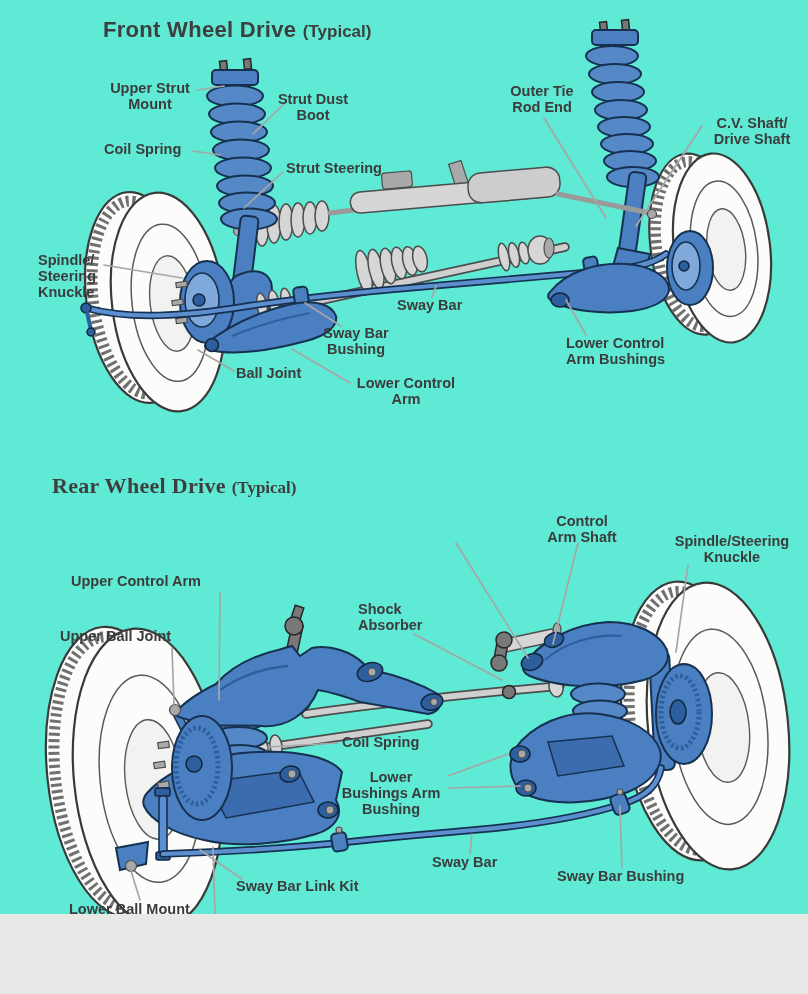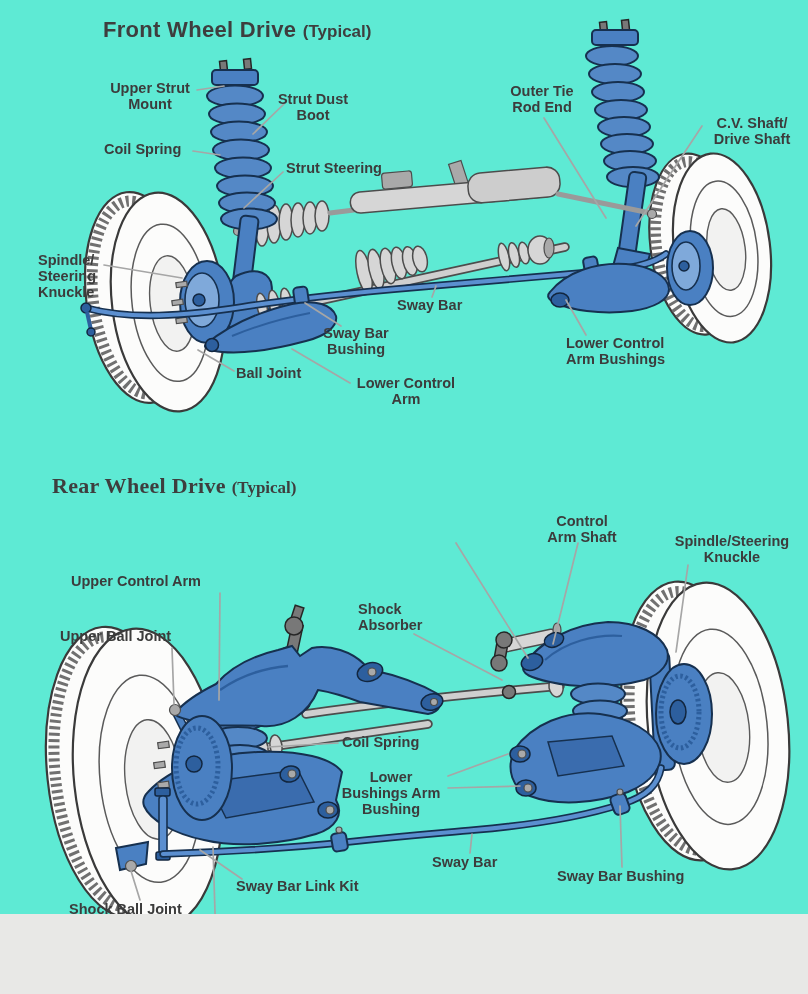--- a/index.html
+++ b/index.html
@@ -355,16 +355,16 @@
   <div class="lbl one" style="left:71px;top:574px;">Upper Control Arm</div>
   <div class="lbl one" style="left:60px;top:629px;">Upper Ball Joint</div>
   <div class="lbl" style="left:540px;top:514px;width:84px;">Control Arm Shaft</div>
   <div class="lbl" style="left:648px;top:534px;width:128px;margin-left:20px;">Spindle/Steering Knuckle</div>
   <div class="lbl la" style="left:358px;top:602px;width:72px;">Shock Absorber</div>
   <div class="lbl one" style="left:342px;top:735px;">Coil Spring</div>
   <div class="lbl" style="left:336px;top:770px;width:110px;">Lower Bushings Arm Bushing</div>
   <div class="lbl one" style="left:432px;top:855px;">Sway Bar</div>
   <div class="lbl one" style="left:557px;top:869px;">Sway Bar Bushing</div>
   <div class="lbl one" style="left:236px;top:879px;">Sway Bar Link Kit</div>
-  <div class="lbl one" style="left:69px;top:902px;">Shock Ball Joint</div>
+  <div class="lbl one" style="left:69px;top:902px;">Lower Ball Mount</div>
   <div class="lbl one" style="left:142px;top:946px;">Lower Control Arm</div>
 
 </div>
 
 </body></html>

